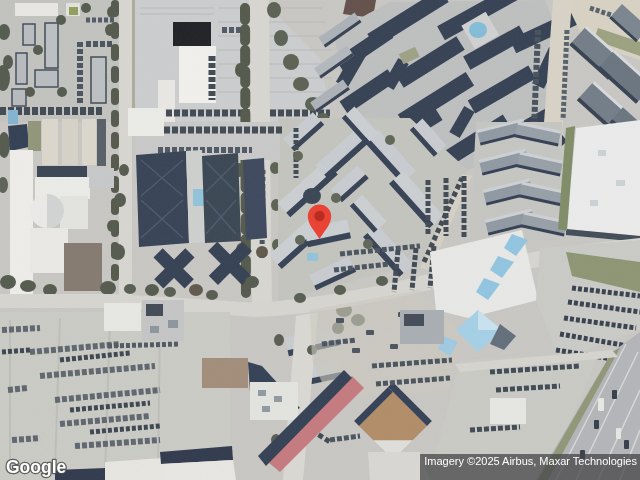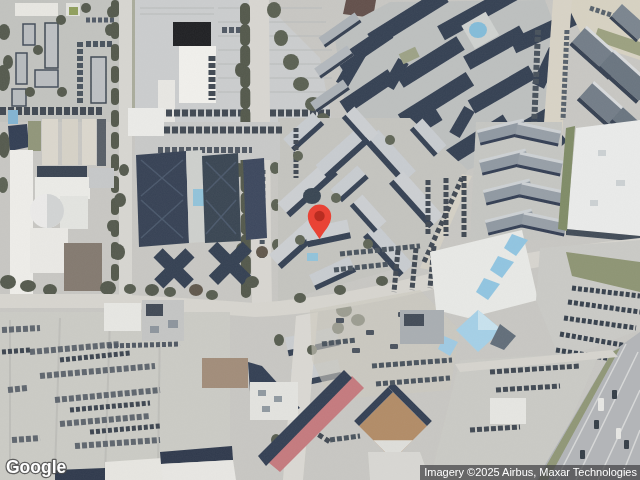--- a/index.html
+++ b/index.html
@@ -1,18 +1,18 @@
 <!DOCTYPE html>
 <html><head>
 <meta charset="utf-8">
 <style>
 html,body{margin:0;padding:0;width:640px;height:480px;overflow:hidden;background:#c8c8c4;font-family:"Liberation Sans", sans-serif;}
 #map{position:relative;width:640px;height:480px;text-align:right;}
 svg{display:block}
-.attrib{position:absolute;right:0;bottom:0;height:15px;background:rgba(70,70,72,0.75);color:#fff;
+.attrib{position:absolute;right:0;bottom:0;height:26px;background:rgba(70,70,72,0.75);color:#fff;
  font-size:11px;line-height:15px;padding:0 3px 0 4px;}
 </style>
 </head>
 <body>
 <div id="map">
 <svg width="640" height="480" viewBox="0 0 640 480" xmlns="http://www.w3.org/2000/svg">
 
 <rect x="0" y="0" width="640" height="480" fill="#c8c8c4"></rect>
 
 <rect x="0" y="0" width="248" height="122" fill="#c1c3c0"></rect>

